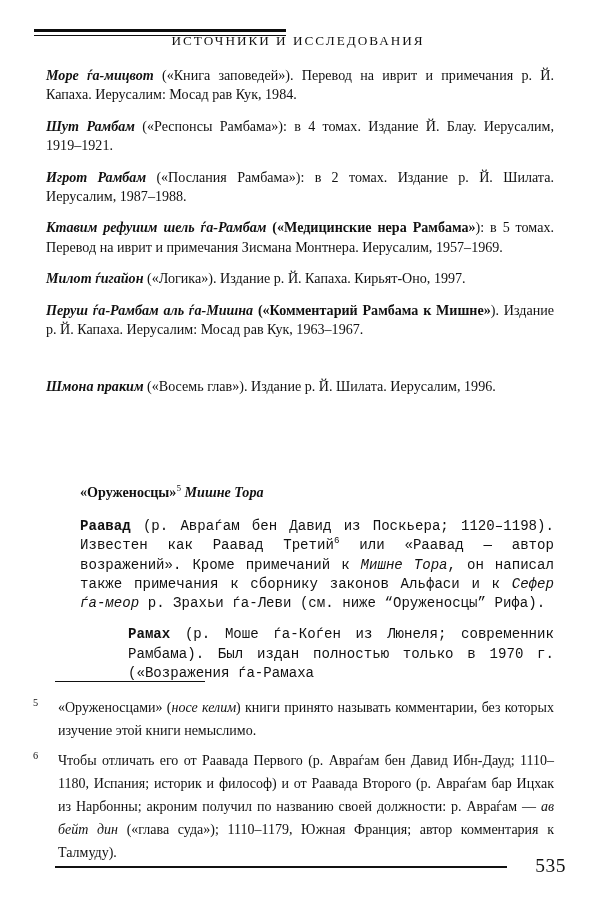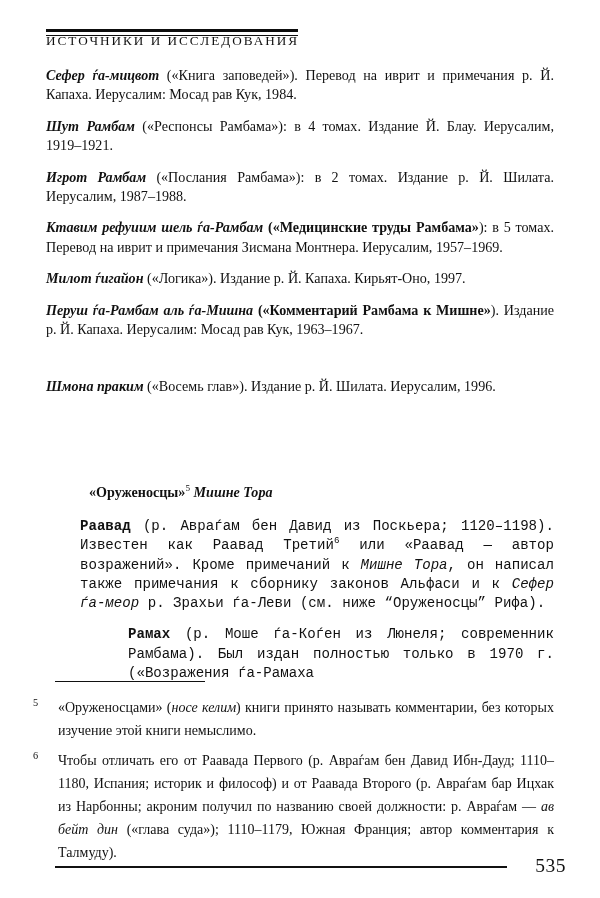--- a/index.html
+++ b/index.html
@@ -17,27 +17,27 @@
   }
 
   .page {
     position: absolute;
     inset: 0;
   }
 
   
   .runhead {
     position: absolute;
-    left: 46px;
+    left: 34px;
     right: 38px;
     top: 22px;
     height: 28px;
     display: flex;
     align-items: flex-end;
-    justify-content: flex-start;
+    justify-content: center;
     font-family: Liberation Serif, serif;
   }
   .runhead-rules {
     position: absolute;
     left: 0;
     right: 0;
     top: 7px;
     height: 10px;
   }
   .runhead-rule-thick {
@@ -91,21 +91,21 @@
   
   .subsec {
     position: absolute;
     left: 80px;
     width: 474px;
     top: 483px;
   }
   .subsec-head {
     font-size: 14.1px;
     line-height: 19px;
-    margin: 0 0 15px 9px;
+    margin: 0 0 15px 0;
     text-align: left;
   }
   .para {
     font-size: 14.1px;
     line-height: 19.3px;
     text-align: justify;
     text-justify: inter-word;
     margin: 0 0 12px 0;
     font-family: Liberation Mono, monospace;
   }
@@ -182,33 +182,33 @@
       <div class="runhead-rule-thick"></div>
       <div class="runhead-rule-thin"></div>
     </div>
     <div class="runhead-title">ИСТОЧНИКИ И ИССЛЕДОВАНИЯ</div>
   </div>
 
   <div class="col">
 
 
     <p class="entry">
-      <span class="bi">Сефер ѓа-мицвот</span><span> («Книга заповедей»). Перевод на иврит и при­мечания р. Й. Капаха. Иерусалим: Мосад рав Кук, 1984.</span>
+      <span class="bi">Море ѓа-мицвот</span><span> («Книга заповедей»). Перевод на иврит и при­мечания р. Й. Капаха. Иерусалим: Мосад рав Кук, 1984.</span>
     </p>
 
     <p class="entry">
       <span class="bi">Шут Рамбам</span><span> («Респонсы Рамбама»): в 4 томах. Издание Й. Блау. Иерусалим, 1919–1921.</span>
     </p>
 
     <p class="entry">
       <span class="bi">Игрот Рамбам</span><span> («Послания Рамбама»): в 2 томах. Издание р. Й. Ши­лата. Иерусалим, 1987–1988.</span>
     </p>
 
     <p class="entry">
-      <span class="bi">Ктавим рефуиим шель ѓа-Рамбам</span><span class="b"> («Медицинские труды Рам­</span><span class="b">бама»</span><span>): в 5 томах. Перевод на иврит и примечания Зисмана Монт­нера. Иерусалим, 1957–1969.</span>
+      <span class="bi">Ктавим рефуиим шель ѓа-Рамбам</span><span class="b"> («Медицинские нера Рам­</span><span class="b">бама»</span><span>): в 5 томах. Перевод на иврит и примечания Зисмана Монт­нера. Иерусалим, 1957–1969.</span>
     </p>
 
 
     <p class="entry">
       <span class="bi">Милот ѓигайон</span><span> («Логика»). Издание р. Й. Капаха. Кирьят-Оно, 1997.</span>
     </p>
 
     <p class="entry">
       <span class="bi">Перуш ѓа-Рамбам аль ѓа-Мишна</span><span class="b"> («Комментарий Рамбама к Миш­</span><span class="b">не»</span><span>). Издание р. Й. Капаха. Иерусалим: Мосад рав Кук, 1963–1967.</span>
     </p>

